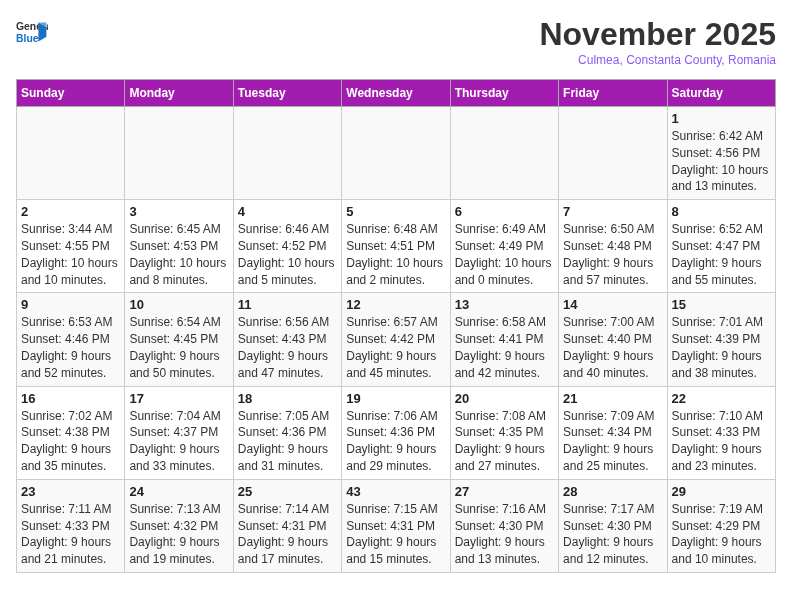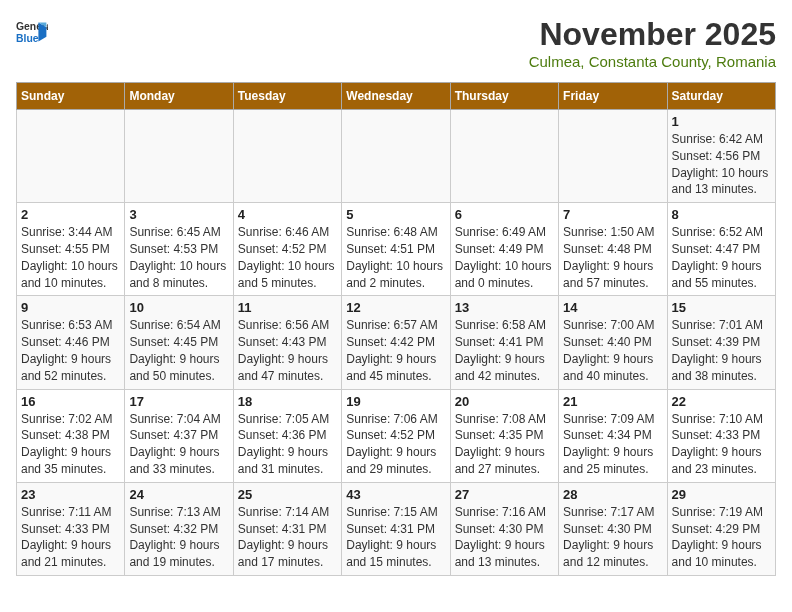--- a/index.html
+++ b/index.html
@@ -28,30 +28,30 @@
     .title-area {
       text-align: right;
       margin-left: 45px;
     }
     .calendar-title {
       font-size: 32px;
       font-weight: bold;
       color: #333;
     }
     .calendar-subtitle {
-      font-size: 15px;
-      color: #4d7c0f;
+      font-size: 12px;
+      color: #8b5cf6;
     }
     table {
       width: 100%;
       border-collapse: collapse;
       font-size: 11px;
     }
     thead th {
-      background-color: #a16207;
+      background-color: #a21caf;
       color: #fff;
       padding: 6px 4px;
       text-align: left;
       font-size: 12px;
       font-weight: bold;
       border: 1px solid #aaa;
     }
     tbody td {
       border: 1px solid #ccc;
       vertical-align: top;
@@ -159,21 +159,21 @@
         </td>
         <td>
           <span class="day-number">6</span>
           <div class="day-info">Sunrise: 6:49 AM
 Sunset: 4:49 PM
 Daylight: 10 hours
 and 0 minutes.</div>
         </td>
         <td>
           <span class="day-number">7</span>
-          <div class="day-info">Sunrise: 1:50 AM
+          <div class="day-info">Sunrise: 6:50 AM
 Sunset: 4:48 PM
 Daylight: 9 hours
 and 57 minutes.</div>
         </td>
         <td>
           <span class="day-number">8</span>
           <div class="day-info">Sunrise: 6:52 AM
 Sunset: 4:47 PM
 Daylight: 9 hours
 and 55 minutes.</div>
@@ -248,21 +248,21 @@
         <td>
           <span class="day-number">18</span>
           <div class="day-info">Sunrise: 7:05 AM
 Sunset: 4:36 PM
 Daylight: 9 hours
 and 31 minutes.</div>
         </td>
         <td>
           <span class="day-number">19</span>
           <div class="day-info">Sunrise: 7:06 AM
-Sunset: 4:52 PM
+Sunset: 4:36 PM
 Daylight: 9 hours
 and 29 minutes.</div>
         </td>
         <td>
           <span class="day-number">20</span>
           <div class="day-info">Sunrise: 7:08 AM
 Sunset: 4:35 PM
 Daylight: 9 hours
 and 27 minutes.</div>
         </td>

